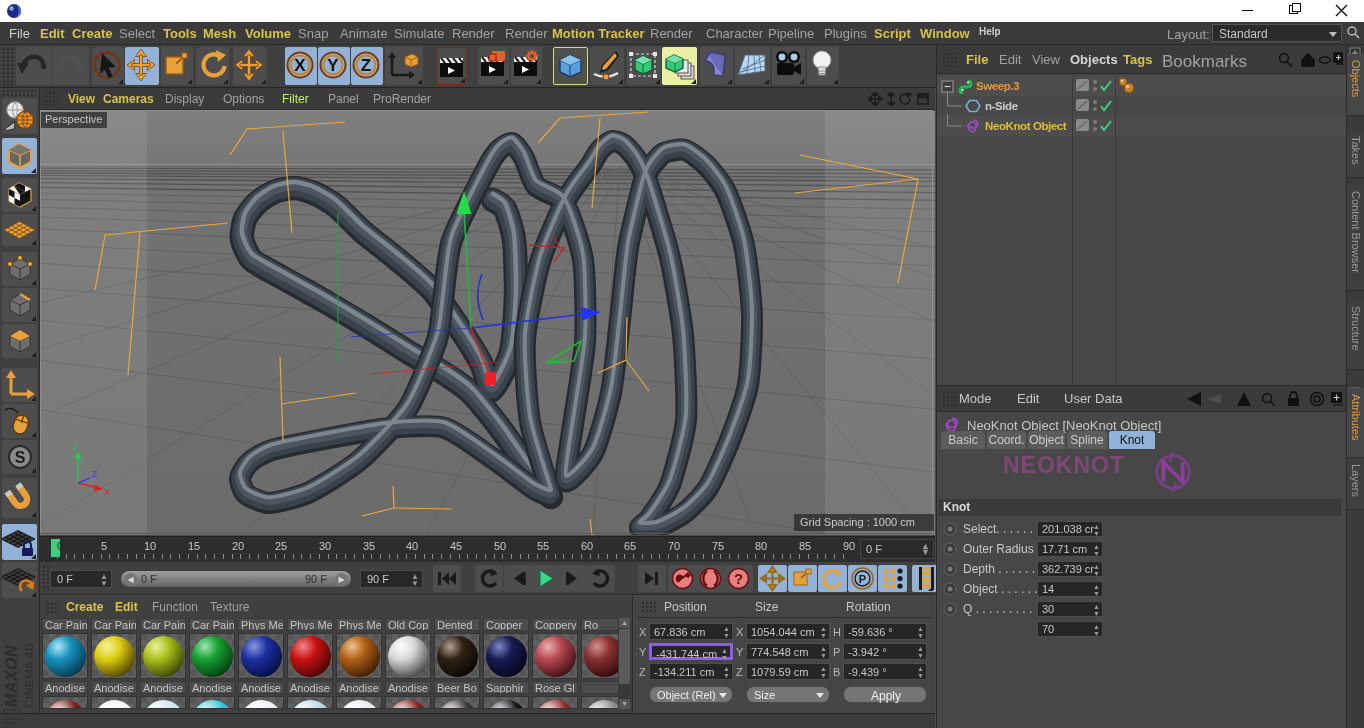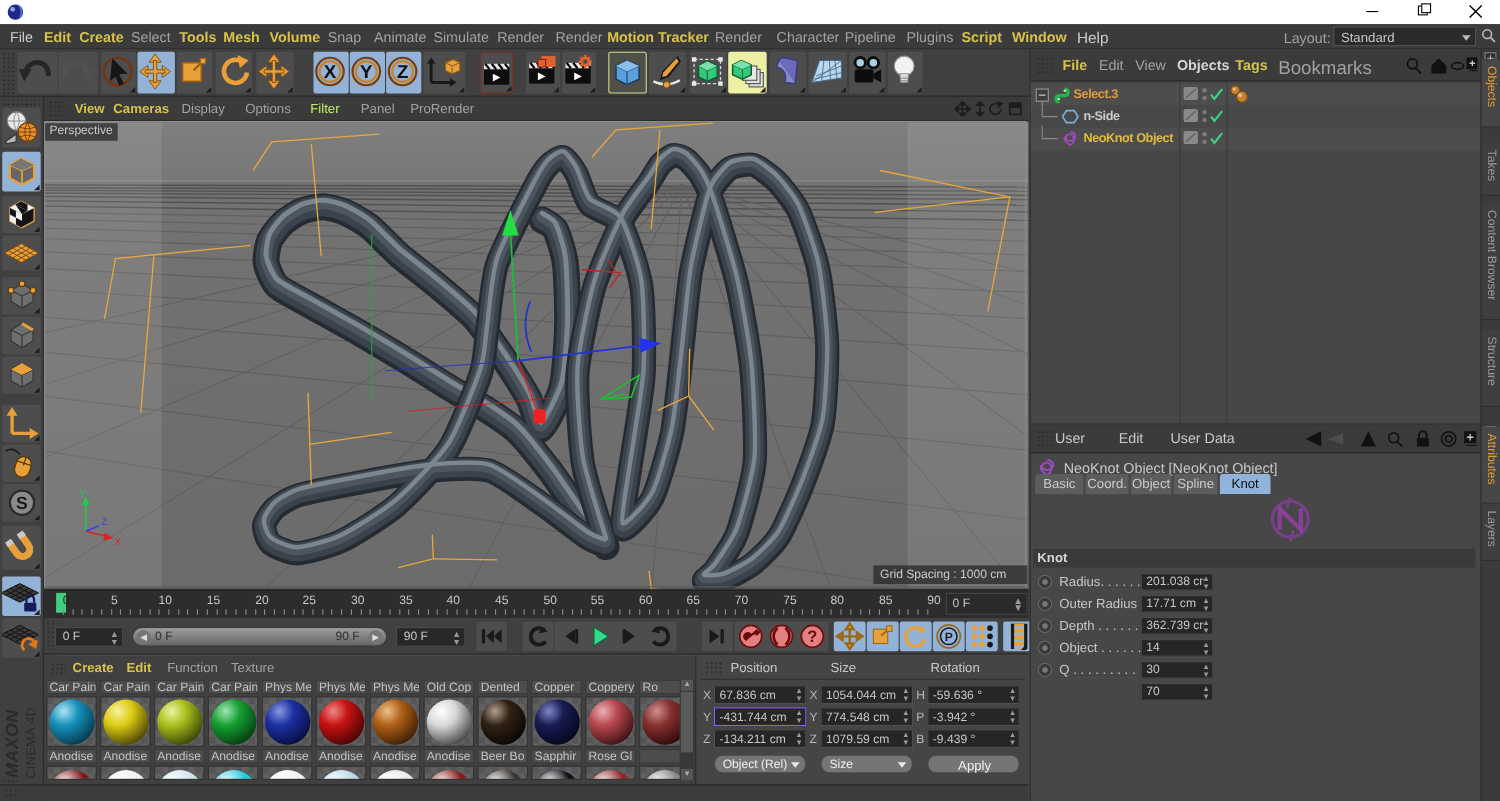--- a/index.html
+++ b/index.html
@@ -36,21 +36,21 @@
     <div class="abs" style="left:394px;top:4px;font-size:13px;font-weight:normal;color:#a2a2a2">Simulate</div>
     <div class="abs" style="left:452px;top:4px;font-size:13px;font-weight:normal;color:#a2a2a2">Render</div>
     <div class="abs" style="left:505px;top:4px;font-size:13px;font-weight:normal;color:#a2a2a2">Render</div>
     <div class="abs" style="left:552px;top:4px;font-size:13px;font-weight:bold;color:#d7c34c">Motion Tracker</div>
     <div class="abs" style="left:650px;top:4px;font-size:13px;font-weight:normal;color:#a2a2a2">Render</div>
     <div class="abs" style="left:706px;top:4px;font-size:13px;font-weight:normal;color:#a2a2a2">Character</div>
     <div class="abs" style="left:768px;top:4px;font-size:13px;font-weight:normal;color:#a2a2a2">Pipeline</div>
     <div class="abs" style="left:824px;top:4px;font-size:13px;font-weight:normal;color:#a2a2a2">Plugins</div>
     <div class="abs" style="left:874px;top:4px;font-size:13px;font-weight:bold;color:#d7c34c">Script</div>
     <div class="abs" style="left:920px;top:4px;font-size:13px;font-weight:bold;color:#d7c34c">Window</div>
-    <div class="abs" style="left:979px;top:4px;font-size:14px;font-weight:normal;color:#cdcdcd">Help</div>
+    <div class="abs" style="left:979px;top:4px;font-size:10px;font-weight:bold;color:#cdcdcd">Help</div>
     <div class="abs" style="left:1167px;top:5px;font-size:13px;color:#a2a2a2">Layout:</div>
     <div class="abs" style="left:1212px;top:2px;width:130px;height:18px;background:#2b2b2b;border:1px solid #555;">
       <div class="abs" style="left:6px;top:2px;font-size:12px;color:#c6c6c6">Standard</div>
       <div class="abs" style="right:4px;top:7px;width:0;height:0;border-left:4px solid transparent;border-right:4px solid transparent;border-top:5px solid #bbb"></div>
     </div>
     <svg class="abs" style="left:1346px;top:3px" width="15" height="15">
       <circle cx="6" cy="6" r="4" fill="none" stroke="#bbb" stroke-width="1.4"></circle>
       <path d="M9,9 L13,13" stroke="#bbb" stroke-width="1.6"></path>
     </svg>
   </div>
@@ -777,21 +777,21 @@
     <div class="abs" style="left:113px;top:27px;width:84px;height:17px;background:#262626;border:1px solid #4e4e4e;">
       <div class="abs" style="left:4px;top:2px;font-size:11px;color:#c8c8c8;white-space:nowrap;">1054.044 cm</div>
       <div class="abs" style="right:2px;top:1px;font-size:7px;color:#999;line-height:7px;">▲<br>▼</div>
     </div>
     <div class="abs" style="left:200px;top:30px;font-size:11px;color:#b8b8b8;">H</div>
     <div class="abs" style="left:210px;top:27px;width:84px;height:17px;background:#262626;border:1px solid #4e4e4e;">
       <div class="abs" style="left:4px;top:2px;font-size:11px;color:#c8c8c8;white-space:nowrap;">-59.636 °</div>
       <div class="abs" style="right:2px;top:1px;font-size:7px;color:#999;line-height:7px;">▲<br>▼</div>
     </div>
     <div class="abs" style="left:6px;top:50px;font-size:11px;color:#b8b8b8;">Y</div>
-    <div class="abs" style="left:16px;top:47px;width:84px;height:17px;background:#262626;border:1px solid #8b5cf6;">
+    <div class="abs" style="left:16px;top:47px;width:84px;height:17px;background:#262626;border:3px solid #8b5cf6;">
       <div class="abs" style="left:4px;top:2px;font-size:11px;color:#c8c8c8;white-space:nowrap;">-431.744 cm</div>
       <div class="abs" style="right:2px;top:1px;font-size:7px;color:#999;line-height:7px;">▲<br>▼</div>
     </div>
     <div class="abs" style="left:103px;top:50px;font-size:11px;color:#b8b8b8;">Y</div>
     <div class="abs" style="left:113px;top:47px;width:84px;height:17px;background:#262626;border:1px solid #4e4e4e;">
       <div class="abs" style="left:4px;top:2px;font-size:11px;color:#c8c8c8;white-space:nowrap;">774.548 cm</div>
       <div class="abs" style="right:2px;top:1px;font-size:7px;color:#999;line-height:7px;">▲<br>▼</div>
     </div>
     <div class="abs" style="left:200px;top:50px;font-size:11px;color:#b8b8b8;">P</div>
     <div class="abs" style="left:210px;top:47px;width:84px;height:17px;background:#262626;border:1px solid #4e4e4e;">
@@ -852,21 +852,21 @@
     <svg class="abs" style="left:4px;top:34px" width="14" height="17">
       <rect x="1" y="2" width="11" height="11" fill="#3e3e3e" stroke="#999"></rect>
       <path d="M3.5,7.5 h6" stroke="#ccc" stroke-width="1.2"></path>
       <path d="M6.5,13 v4" stroke="#888"></path>
     </svg>
     <svg class="abs" style="left:20px;top:33px" width="16" height="16" viewBox="0 0 16 16">
       <path d="M11,3 a3,3 0 0 1 0,6 L6,9 a3,3 0 0 0 0,6" fill="none" stroke="#22b84e" stroke-width="3"></path>
       <circle cx="11" cy="4.5" r="1.2" fill="#a8f0c0"></circle>
       <circle cx="5.5" cy="12" r="1.2" fill="#a8f0c0"></circle>
     </svg>
-    <div class="abs" style="left:39px;top:35px;font-size:11.5px;font-weight:bold;letter-spacing:-0.4px;color:#e09a3c;">Select.3</div>
+    <div class="abs" style="left:39px;top:35px;font-size:11.5px;font-weight:bold;letter-spacing:-0.4px;color:#e09a3c;">Sweep.3</div>
     <div class="abs" style="left:139px;top:34px;width:13px;height:12px;background:#8a8a8a;border-radius:2px;"></div>
     <svg class="abs" style="left:139px;top:34px" width="13" height="12">
       <path d="M2,10 L11,2" stroke="#666" stroke-width="1.5"></path>
     </svg>
     <div class="abs" style="left:156px;top:35px;width:4px;height:4px;border-radius:50%;background:#7a7a7a;"></div>
     <div class="abs" style="left:156px;top:42px;width:4px;height:4px;border-radius:50%;background:#7a7a7a;"></div>
     <svg class="abs" style="left:162px;top:34px" width="14" height="14">
       <path d="M2,7 L5,11 L12,2" fill="none" stroke="#3fcf7f" stroke-width="2"></path>
     </svg>
     <svg class="abs" style="left:180px;top:32px" width="20" height="18">
@@ -908,21 +908,21 @@
     <div class="abs" style="left:156px;top:82px;width:4px;height:4px;border-radius:50%;background:#7a7a7a;"></div>
     <svg class="abs" style="left:162px;top:74px" width="14" height="14">
       <path d="M2,7 L5,11 L12,2" fill="none" stroke="#3fcf7f" stroke-width="2"></path>
     </svg>
     <div class="abs" style="left:135px;top:30px;width:1px;height:310px;background:#3a3a3a;"></div>
     <div class="abs" style="left:178px;top:30px;width:1px;height:310px;background:#3a3a3a;"></div>
   </div>
 <div class="abs" style="left:936px;top:385px;width:410px;height:343px;background:#474747;border-left:1px solid #2a2a2a;border-top:1px solid #2a2a2a;">
     <div class="abs" style="left:0;top:0;width:410px;height:26px;background:#3b3b3b;border-bottom:1px solid #2a2a2a;"></div>
     <div class="abs grip" style="left:5px;top:5px;width:16px;height:15px;"></div>
-    <div class="abs" style="left:22px;top:5px;font-size:13px;color:#c8c8c8;">User</div>
+    <div class="abs" style="left:22px;top:5px;font-size:13px;color:#c8c8c8;">Mode</div>
     <div class="abs" style="left:80px;top:5px;font-size:13px;color:#c8c8c8;">Edit</div>
     <div class="abs" style="left:127px;top:5px;font-size:13px;color:#c8c8c8;">User Data</div>
     <svg class="abs" style="left:248px;top:4px" width="158" height="18" viewBox="0 0 158 18">
       <path d="M2,9 L16,2 L16,16 Z" fill="#111"></path>
       <path d="M22,9 L36,4 L36,14 Z" fill="#5a5a5a" opacity="0.6"></path>
       <path d="M52,16 L59,2 L66,16 Z" fill="#111"></path>
       <g stroke="#111" stroke-width="1.5" fill="none">
         <circle cx="82" cy="8" r="4.5"></circle>
         <path d="M85,11 L90,16"></path>
       </g>
@@ -938,33 +938,34 @@
     </svg>
     <svg class="abs" style="left:6px;top:30px" width="18" height="18" viewBox="0 0 16 16">
       <path d="M8,2 C13,2 14,7 11,9 C8,11 4,10 4,7 C4,4 8,3 10,5 C12,7 12,12 8,14 C4,12 2,9 3,6" fill="none" stroke="#9a4ab8" stroke-width="1.6"></path>
     </svg>
     <div class="abs" style="left:30px;top:32px;font-size:13px;color:#c8c8c8;">NeoKnot Object [NeoKnot Object]</div>
     <div class="abs" style="left:4px;top:45px;width:44px;height:18px;background:#5c5c5c;border-radius:3px 3px 0 0;color:#cccccc;font-size:12px;text-align:center;line-height:18px;">Basic</div>
     <div class="abs" style="left:50px;top:45px;width:39px;height:18px;background:#5c5c5c;border-radius:3px 3px 0 0;color:#cccccc;font-size:12px;text-align:center;line-height:18px;">Coord.</div>
     <div class="abs" style="left:91px;top:45px;width:37px;height:18px;background:#5c5c5c;border-radius:3px 3px 0 0;color:#cccccc;font-size:12px;text-align:center;line-height:18px;">Object</div>
     <div class="abs" style="left:130px;top:45px;width:40px;height:18px;background:#5c5c5c;border-radius:3px 3px 0 0;color:#cccccc;font-size:12px;text-align:center;line-height:18px;">Spline</div>
     <div class="abs" style="left:172px;top:45px;width:46px;height:18px;background:#8fb3d9;border-radius:3px 3px 0 0;color:#101010;font-size:12px;text-align:center;line-height:18px;">Knot</div>
+    <div class="abs" style="left:66px;top:66px;width:300px;font-size:23px;font-weight:bold;color:#a04898;opacity:0.6;letter-spacing:1px;">NEOKNOT</div>
     <svg class="abs" style="left:212px;top:62px" width="48" height="48" viewBox="0 0 50 50" opacity="0.6">
       <circle cx="25" cy="25" r="17" fill="none" stroke="#9a3ab8" stroke-width="3"></circle>
       <path d="M15,35 L15,15 L35,35 L35,15" fill="none" stroke="#b83ad0" stroke-width="4"></path>
       <path d="M25,4 L22,14 M25,46 L28,36" stroke="#9a3ab8" stroke-width="3"></path>
     </svg>
     <div class="abs" style="left:2px;top:113px;width:402px;height:17px;background:#3a3a3a;">
       <div class="abs" style="left:4px;top:1px;font-size:12px;font-weight:bold;color:#d8d8d8;">Knot</div>
     </div>
     <svg class="abs" style="left:6px;top:136px" width="14" height="14">
       <circle cx="7" cy="7" r="6" fill="#3a3a3a" stroke="#666"></circle>
       <circle cx="7" cy="7" r="2.5" fill="#777"></circle>
     </svg>
-    <div class="abs" style="left:26px;top:136px;font-size:12px;color:#c8c8c8;white-space:nowrap;">Radius. . . . . .</div>
+    <div class="abs" style="left:26px;top:136px;font-size:12px;color:#c8c8c8;white-space:nowrap;">Select. . . . . .</div>
     <div class="abs" style="left:100px;top:135px;width:66px;height:16px;background:#262626;border:1px solid #4e4e4e;">
       <div class="abs" style="left:4px;top:1px;font-size:11px;color:#c8c8c8;white-space:nowrap;overflow:hidden;width:52px;">201.038 cm</div>
       <div class="abs" style="right:2px;top:1px;font-size:7px;color:#999;line-height:7px;">▲<br>▼</div>
     </div>
     <svg class="abs" style="left:6px;top:156px" width="14" height="14">
       <circle cx="7" cy="7" r="6" fill="#3a3a3a" stroke="#666"></circle>
       <circle cx="7" cy="7" r="2.5" fill="#777"></circle>
     </svg>
     <div class="abs" style="left:26px;top:156px;font-size:12px;color:#c8c8c8;white-space:nowrap;">Outer Radius</div>
     <div class="abs" style="left:100px;top:155px;width:66px;height:16px;background:#262626;border:1px solid #4e4e4e;">

